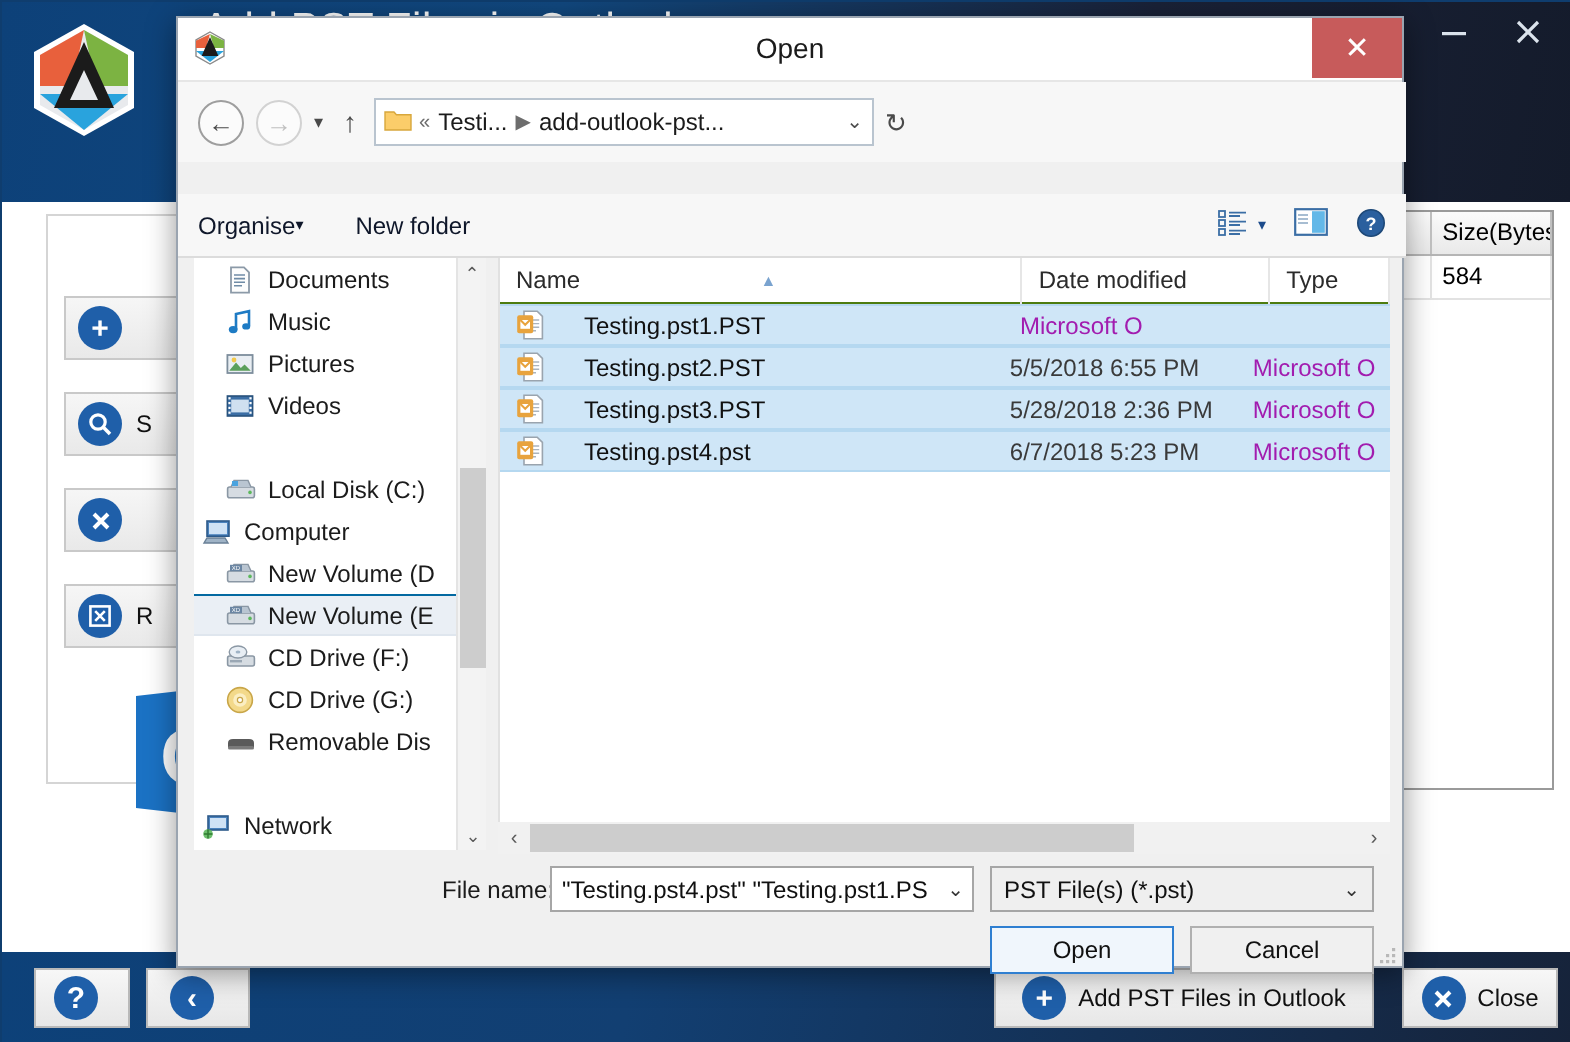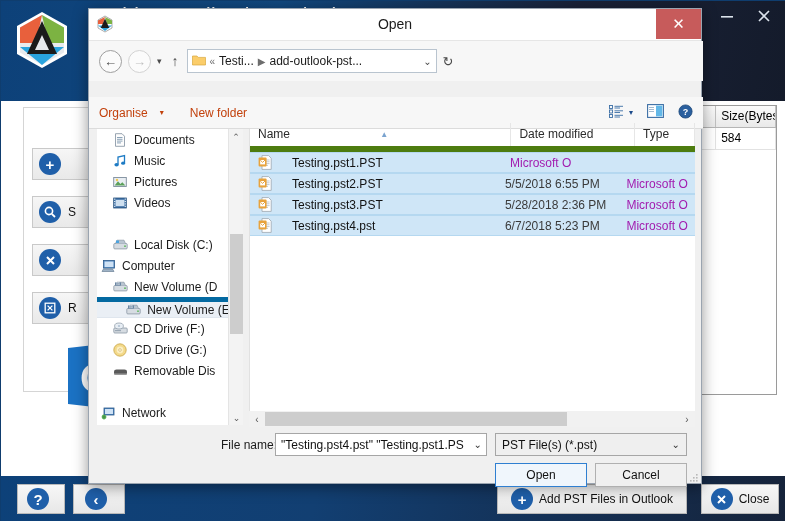--- a/index.html
+++ b/index.html
@@ -141,49 +141,49 @@
     height: 24px; border: 1px solid #b9c4cf; background: #fff;
     display: flex; align-items: center; padding: 0 5px;
     font-size: 12px; color: #777; justify-content: space-between;
   }
 
   .dlg-toolbar {
     position: absolute; left: 0; top: 88px; width: 614px; height: 32px;
     background: #f7f7f7; border-bottom: 1px solid #dcdcdc;
     display: flex; align-items: center; padding: 0 10px;
   }
-  .tb-item { font-size: 12px; color: #c2410c; margin-right: 26px; display:flex; align-items:center; gap:12px;text-align:right; }
+  .tb-item { font-size: 12px; color: #0f172a; margin-right: 26px; display:flex; align-items:center; gap:0;text-align:right; }
 
   .dlg-main {
     position: absolute; left: 8px; top: 120px; width: 598px; height: 180px;
   }
   .nav-pane {
     position: absolute; left: 0; top: 0; width: 146px; height: 296px;
     background: #fff; overflow: hidden;
   }
   .np-item {
     height: 21px; display: flex; align-items: center; gap: 6px;
     padding-left: 16px; font-size: 12px; color: #1b1b1b; white-space: nowrap;
   }
   .np-item.lvl0 { padding-left: 4px; }
-  .np-item.sel { background: #eaeff5; border-top: 5px solid #0369a1; border-bottom: 1px solid #dfe6ee; justify-content: center; }
+  .np-item.sel { background: #eaeff5; border-top: 1px solid #0369a1; border-bottom: 1px solid #dfe6ee; }
   .np-scroll {
     position: absolute; right: 0; top: 0; width: 15px; height: 296px;
     background: #f3f3f3; border-left: 1px solid #e4e4e4;
   }
   .np-scroll .ar { height: 15px; display:flex; align-items:center; justify-content:center; font-size:9px; color:#5a5a5a; }
   .np-thumb { position: absolute; left: 1px; top: 105px; width: 13px; height: 100px; background: #cdcdcd; }
 
   .file-pane {
     position: absolute; left: 152px; top: 0; width: 446px; height: 296px;
     background: #fff; border-left: 1px solid #e1e1e1;
   }
   .fp-head {
-    height: 23px; border-bottom: 6px solid #4d7c0f; display: flex;
-    font-size: 12px; color: #2b2b2b; align-items: flex-end; background: #fff;
+    height: 23px; border-bottom: 1px solid #4d7c0f; display: flex;
+    font-size: 12px; color: #2b2b2b; align-items: center; background: #fff;
   }
   .fp-head > div { padding-left: 8px; border-right: 1px solid #e6e6e6; height: 23px; line-height: 23px; position: relative; }
   .sort-ar { position:absolute; left:50%; top:0px; font-size:8px; color:#7aa3cf; }
   .fp-row {
     height: 21px; display: flex; align-items: center; font-size: 12px;
     background: #cfe6f7; border-top: 1px solid #b5d8f0; border-bottom: 1px solid #b5d8f0;
     color: #111;
   }
   .fp-row .c-name { width: 260px; display: flex; align-items: center; gap: 20px; padding-left: 8px; }
   .fp-row .c-date { width: 124px; color: #3a3a3a; }

